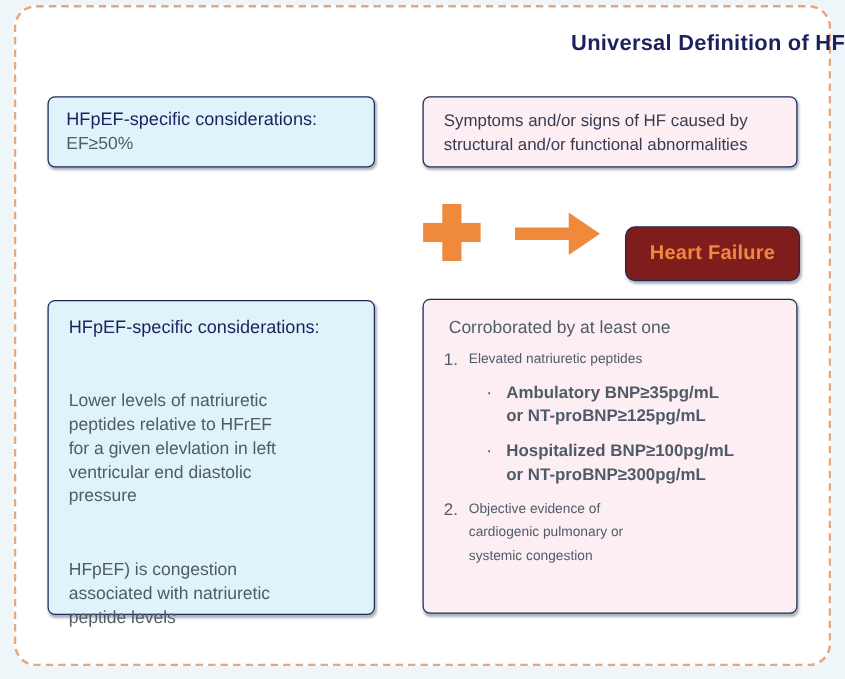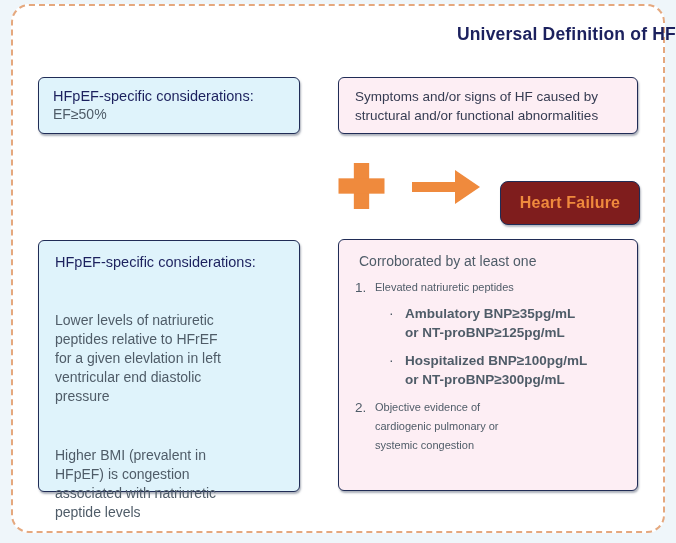--- a/index.html
+++ b/index.html
@@ -137,21 +137,20 @@
   <div class="box blue bl-box">
     <div class="box-heading">HFpEF-specific considerations:</div>
     <div class="box-body para">
       <div>Lower levels of natriuretic</div>
       <div>peptides relative to HFrEF</div>
       <div>for a given elevlation in left</div>
       <div>ventricular end diastolic</div>
       <div>pressure</div>
     </div>
     <div class="box-body para">
-      <div>Higher BMI (prevalent in</div>
       <div>HFpEF) is congestion</div>
       <div>associated with natriuretic</div>
       <div>peptide levels</div>
     </div>
   </div>
 
   <div class="box pink br-box">
     <div class="intro">Corroborated by at least one</div>
 
     <div class="oitem">

